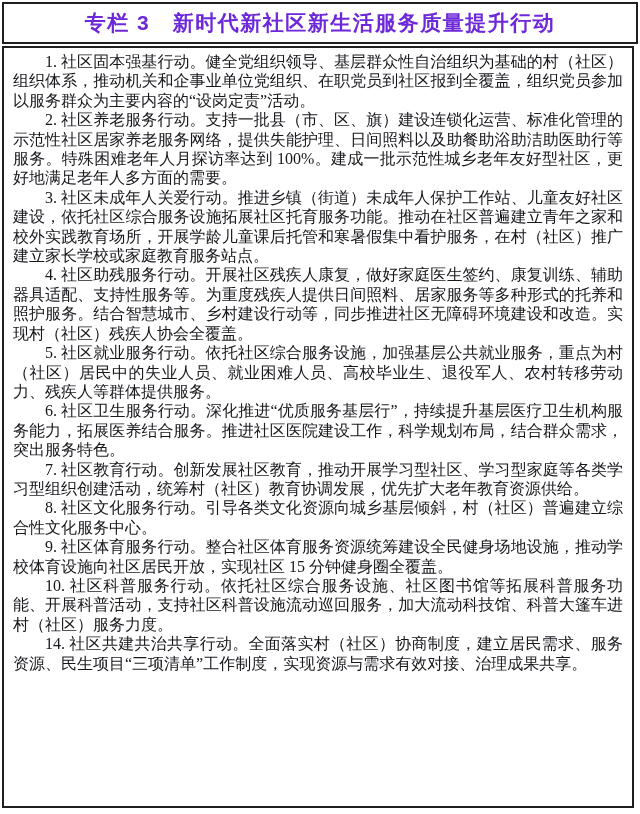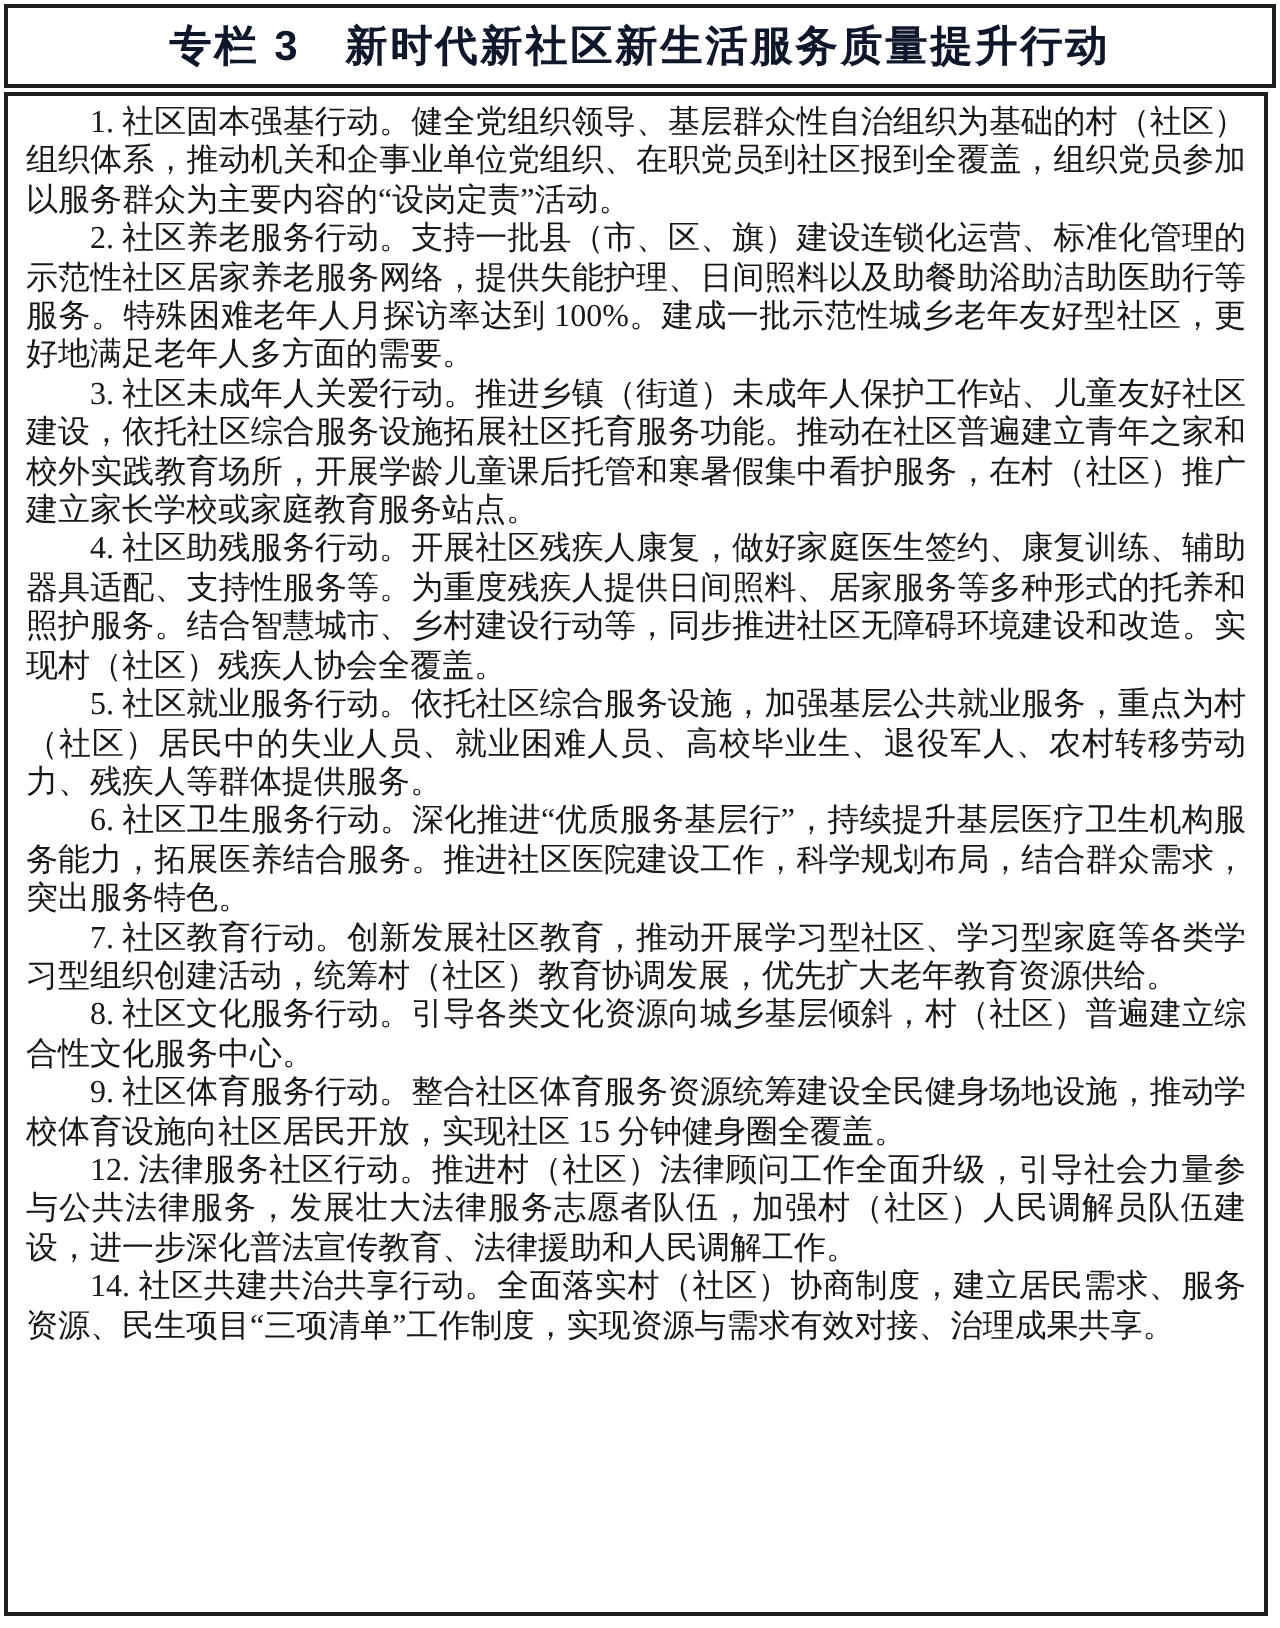--- a/index.html
+++ b/index.html
@@ -19,21 +19,21 @@
     display: flex;
     align-items: center;
     justify-content: center;
     background: #ffffff;
   }
   .title-text {
     font-family: "Liberation Sans", "DejaVu Sans", sans-serif;
     font-weight: bold;
     font-size: 21px;
     letter-spacing: 1.5px;
-    color: #0f172a;
+    color: #6d28d9;
     white-space: nowrap;
   }
   .body-box {
     position: absolute;
     left: 2px; top: 46px;
     width: 632px; height: 762px;
     border: 2px solid #1f1f1f;
     box-sizing: border-box;
     background: #ffffff;
     padding: 4px 9px 4px 9px;
@@ -61,16 +61,16 @@
   <div class="body-box">
       <p class="para">1. 社区固本强基行动。健全党组织领导、基层群众性自治组织为基础的村（社区）组织体系，推动机关和企事业单位党组织、在职党员到社区报到全覆盖，组织党员参加以服务群众为主要内容的“设岗定责”活动。</p>
       <p class="para">2. 社区养老服务行动。支持一批县（市、区、旗）建设连锁化运营、标准化管理的示范性社区居家养老服务网络，提供失能护理、日间照料以及助餐助浴助洁助医助行等服务。特殊困难老年人月探访率达到 100%。建成一批示范性城乡老年友好型社区，更好地满足老年人多方面的需要。</p>
       <p class="para">3. 社区未成年人关爱行动。推进乡镇（街道）未成年人保护工作站、儿童友好社区建设，依托社区综合服务设施拓展社区托育服务功能。推动在社区普遍建立青年之家和校外实践教育场所，开展学龄儿童课后托管和寒暑假集中看护服务，在村（社区）推广建立家长学校或家庭教育服务站点。</p>
       <p class="para">4. 社区助残服务行动。开展社区残疾人康复，做好家庭医生签约、康复训练、辅助器具适配、支持性服务等。为重度残疾人提供日间照料、居家服务等多种形式的托养和照护服务。结合智慧城市、乡村建设行动等，同步推进社区无障碍环境建设和改造。实现村（社区）残疾人协会全覆盖。</p>
       <p class="para">5. 社区就业服务行动。依托社区综合服务设施，加强基层公共就业服务，重点为村（社区）居民中的失业人员、就业困难人员、高校毕业生、退役军人、农村转移劳动力、残疾人等群体提供服务。</p>
       <p class="para">6. 社区卫生服务行动。深化推进“优质服务基层行”，持续提升基层医疗卫生机构服务能力，拓展医养结合服务。推进社区医院建设工作，科学规划布局，结合群众需求，突出服务特色。</p>
       <p class="para">7. 社区教育行动。创新发展社区教育，推动开展学习型社区、学习型家庭等各类学习型组织创建活动，统筹村（社区）教育协调发展，优先扩大老年教育资源供给。</p>
       <p class="para">8. 社区文化服务行动。引导各类文化资源向城乡基层倾斜，村（社区）普遍建立综合性文化服务中心。</p>
       <p class="para">9. 社区体育服务行动。整合社区体育服务资源统筹建设全民健身场地设施，推动学校体育设施向社区居民开放，实现社区 15 分钟健身圈全覆盖。</p>
-      <p class="para">12. 法律服务社区行动。推进村（社区）法律顾问工作全面升级，引导社会力量参与公共法律服务，发展壮大法律服务志愿者队伍，加强村（社区）人民调解员队伍建设，进一步深化普法宣传教育、法律援助和人民调解工作。</p>
+      <p class="para">10. 社区科普服务行动。依托社区综合服务设施、社区图书馆等拓展科普服务功能、开展科普活动，支持社区科普设施流动巡回服务，加大流动科技馆、科普大篷车进村（社区）服务力度。</p>
       <p class="para">14. 社区共建共治共享行动。全面落实村（社区）协商制度，建立居民需求、服务资源、民生项目“三项清单”工作制度，实现资源与需求有效对接、治理成果共享。</p>
     </div>
 </div>
 
 </body></html>

